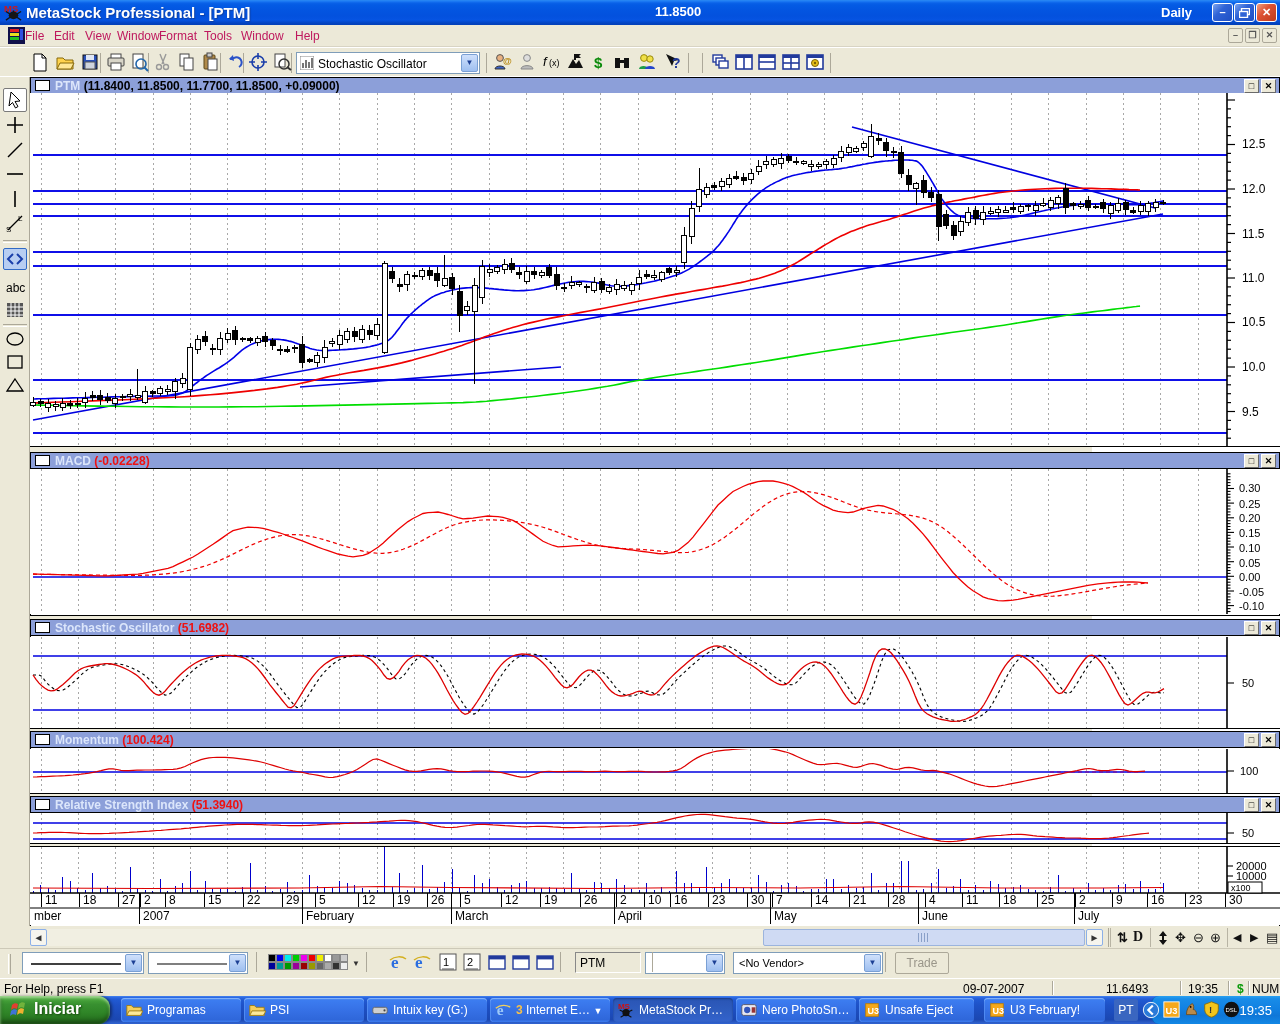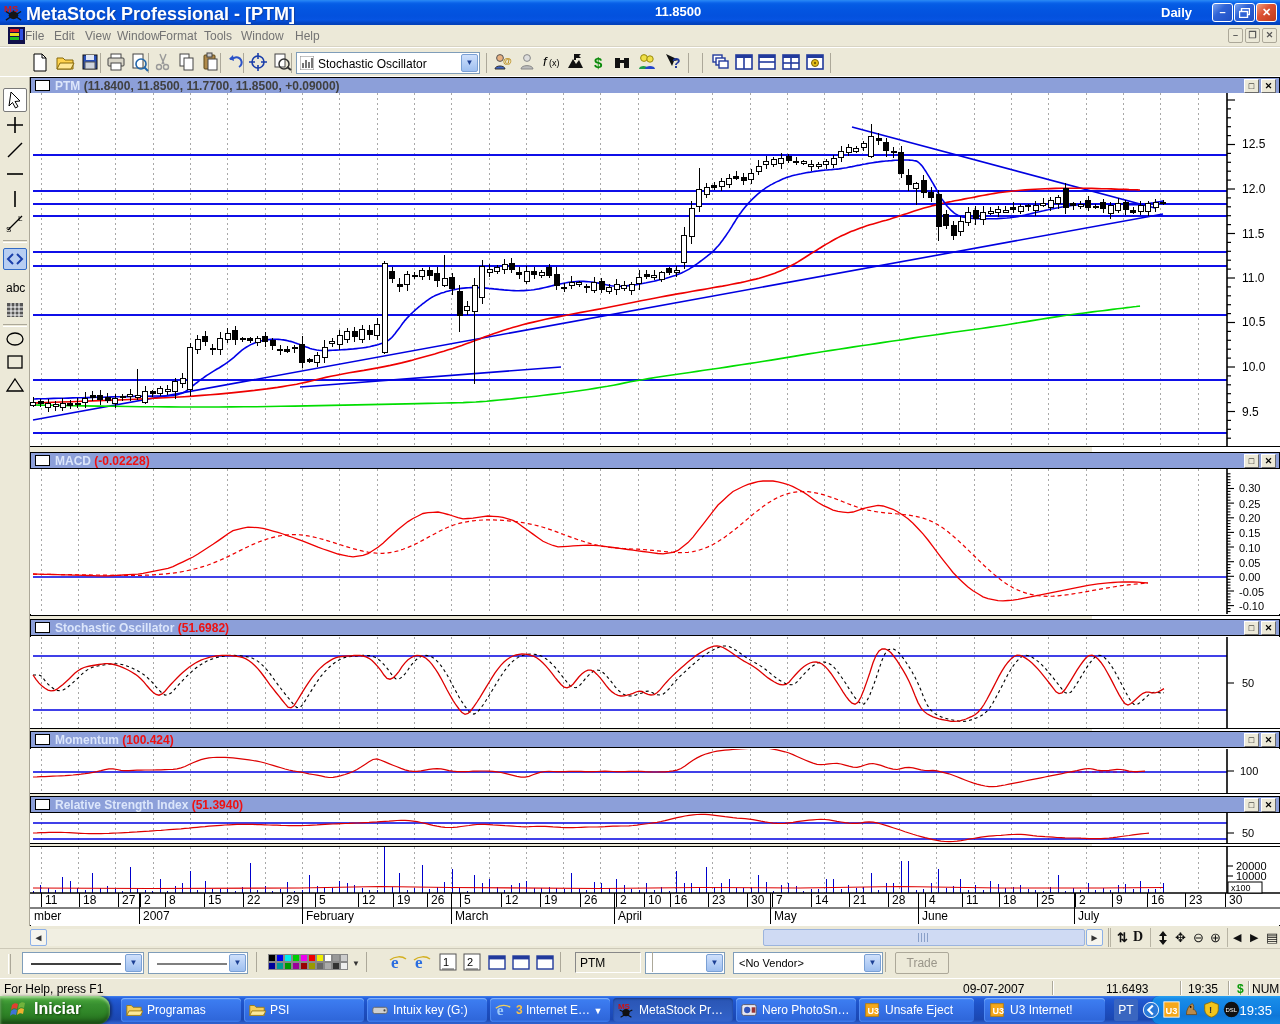--- a/index.html
+++ b/index.html
@@ -1,26 +1,26 @@
 <!DOCTYPE html>
 <html><head><meta charset="utf-8"><style>
 *{margin:0;padding:0;box-sizing:border-box}
 body{font-family:"Liberation Sans",sans-serif;width:1280px;height:1024px;overflow:hidden}
 #screen{position:absolute;left:0;top:0;width:1092px;height:1024px;background:#ece9d8}
 .abs{position:absolute}
 
 #titlebar{position:absolute;left:0;top:0;width:1280px;height:25px;
 background:linear-gradient(180deg,#0a6cf1 0%,#3390f4 3%,#1a77f2 6%,#0a62e8 12%,#045be4 20%,#0354e0 45%,#0351de 65%,#0654e2 80%,#0343c0 93%,#0340b8 100%);}
-#titlebar .ttext{position:absolute;left:26px;top:4px;color:#fff;font-weight:bold;font-size:18px;text-shadow:1px 1px 1px #1240a0}
+#titlebar .ttext{position:absolute;left:26px;top:4px;color:#fff;font-weight:bold;font-size:15px;text-shadow:1px 1px 1px #1240a0}
 .winbtn{position:absolute;top:3px;width:21px;height:19px;border-radius:3px;border:1px solid #fff;color:#fff;font-size:11px;text-align:center;line-height:17px;font-weight:bold}
 .btnblue{background:linear-gradient(135deg,#7ba4ef 0%,#2f63d6 40%,#1f50c4 100%)}
 .btnred{background:linear-gradient(135deg,#f0a080 0%,#dd5335 40%,#c03a1a 100%)}
 
 #menubar{position:absolute;left:0;top:25px;width:1280px;height:22px;background:#ece9d8;border-bottom:1px solid #d8d4c4}
-.menuitem{position:absolute;top:4px;font-size:12px;color:#737373}
+.menuitem{position:absolute;top:4px;font-size:12px;color:#be185d}
 .mdibtn{position:absolute;top:3px;width:15px;height:15px;background:#ece9d8;border:1px solid #aca899;border-radius:2px;color:#555;font-size:9px;line-height:13px;text-align:center;font-weight:bold}
 
 #toolbar{position:absolute;left:0;top:47px;width:1280px;height:30px;background:#ece9d8;border-top:1px solid #fff;border-bottom:1px solid #fff}
 .tsep{position:absolute;top:5px;width:1px;height:20px;background:#aca899}
 #combo1{position:absolute;left:296px;top:4px;width:184px;height:22px;background:#fff;border:1px solid #7f9db9;font-size:12px}
 .xparrow{position:absolute;right:1px;top:1px;width:17px;height:18px;background:linear-gradient(180deg,#cfe0fb,#9ebff0);border:1px solid #7aa0d4;border-radius:2px;color:#1c3f94;font-size:8px;text-align:center;line-height:16px}
 
 #leftbar{position:absolute;left:0;top:77px;width:30px;height:849px;background:#ece9d8;border-right:1px solid #aca899}
 
 .panel{position:absolute;left:30px;width:1250px;border:1px solid #000;background:#fff}
@@ -263,21 +263,21 @@
       <svg class="abs" style="left:4px;top:274px" width="22" height="22" viewBox="0 0 22 22">
         <rect x="4" y="5" width="14" height="12" fill="none" stroke="#000" stroke-width="1.3"></rect>
       </svg>
       <svg class="abs" style="left:4px;top:297px" width="22" height="22" viewBox="0 0 22 22">
         <path d="M11 5l8 12H3z" fill="none" stroke="#000" stroke-width="1.3"></path>
       </svg>
     </div>
 <div class="panel" style="top:77px;height:370px">
       <div class="ptitle">
         <div class="picon"></div>
-        <span class="ptext">PTM <span style="color:#404040">(11.8400, 11.8500, 11.7700, 11.8500, +0.09000)</span></span>
+        <span class="ptext">PTM <span style="color:#000000">(11.8400, 11.8500, 11.7700, 11.8500, +0.09000)</span></span>
         <div class="pbtn" style="right:20px">□</div>
         <div class="pbtn" style="right:3px">✕</div>
       </div>
     </div>
     <div class="panel" style="top:452px;height:164px">
       <div class="ptitle">
         <div class="picon"></div>
         <span class="ptext">MACD <span class="pval">(-0.02228)</span></span>
         <div class="pbtn" style="right:20px">□</div>
         <div class="pbtn" style="right:3px">✕</div>
@@ -1394,21 +1394,21 @@
           <rect x="3" y="3" width="14" height="14" fill="#f5a81c" stroke="#b97d08"></rect>
           <text x="5" y="14" font-size="10" font-weight="bold" fill="#fff">U3</text>
         </svg>
         <span class="tlabel">Unsafe Eject</span>
       </div>
       <div class="taskbtn" style="left:984px;width:121px;">
         <svg class="abs" style="left:4px;top:3px" width="18" height="18" viewBox="0 0 20 20">
           <rect x="3" y="3" width="14" height="14" fill="#f5a81c" stroke="#b97d08"></rect>
           <text x="5" y="14" font-size="10" font-weight="bold" fill="#fff">U3</text>
         </svg>
-        <span class="tlabel">U3 Internet!</span>
+        <span class="tlabel">U3 February!</span>
       </div>
       <div class="abs" style="left:1114px;top:3px;width:24px;height:22px;background:#3a66c0;border-radius:2px;color:#fff;font-size:12px;text-align:center;line-height:22px">PT</div>
       <div id="tray">
         <svg class="abs" style="left:-10px;top:5px" width="18" height="18" viewBox="0 0 20 20">
           <circle cx="10" cy="10" r="8.5" fill="#2a79d8" stroke="#fff" stroke-width="1"></circle>
           <path d="M12 5l-5 5 5 5" fill="none" stroke="#fff" stroke-width="2.4"></path>
         </svg>
         <svg class="abs" style="left:11px;top:5px" width="17" height="17" viewBox="0 0 20 20">
           <rect x="1" y="1" width="18" height="18" fill="#f5a81c" stroke="#fff"></rect>
           <text x="3" y="15" font-size="11" font-weight="bold" fill="#fff">U3</text>

